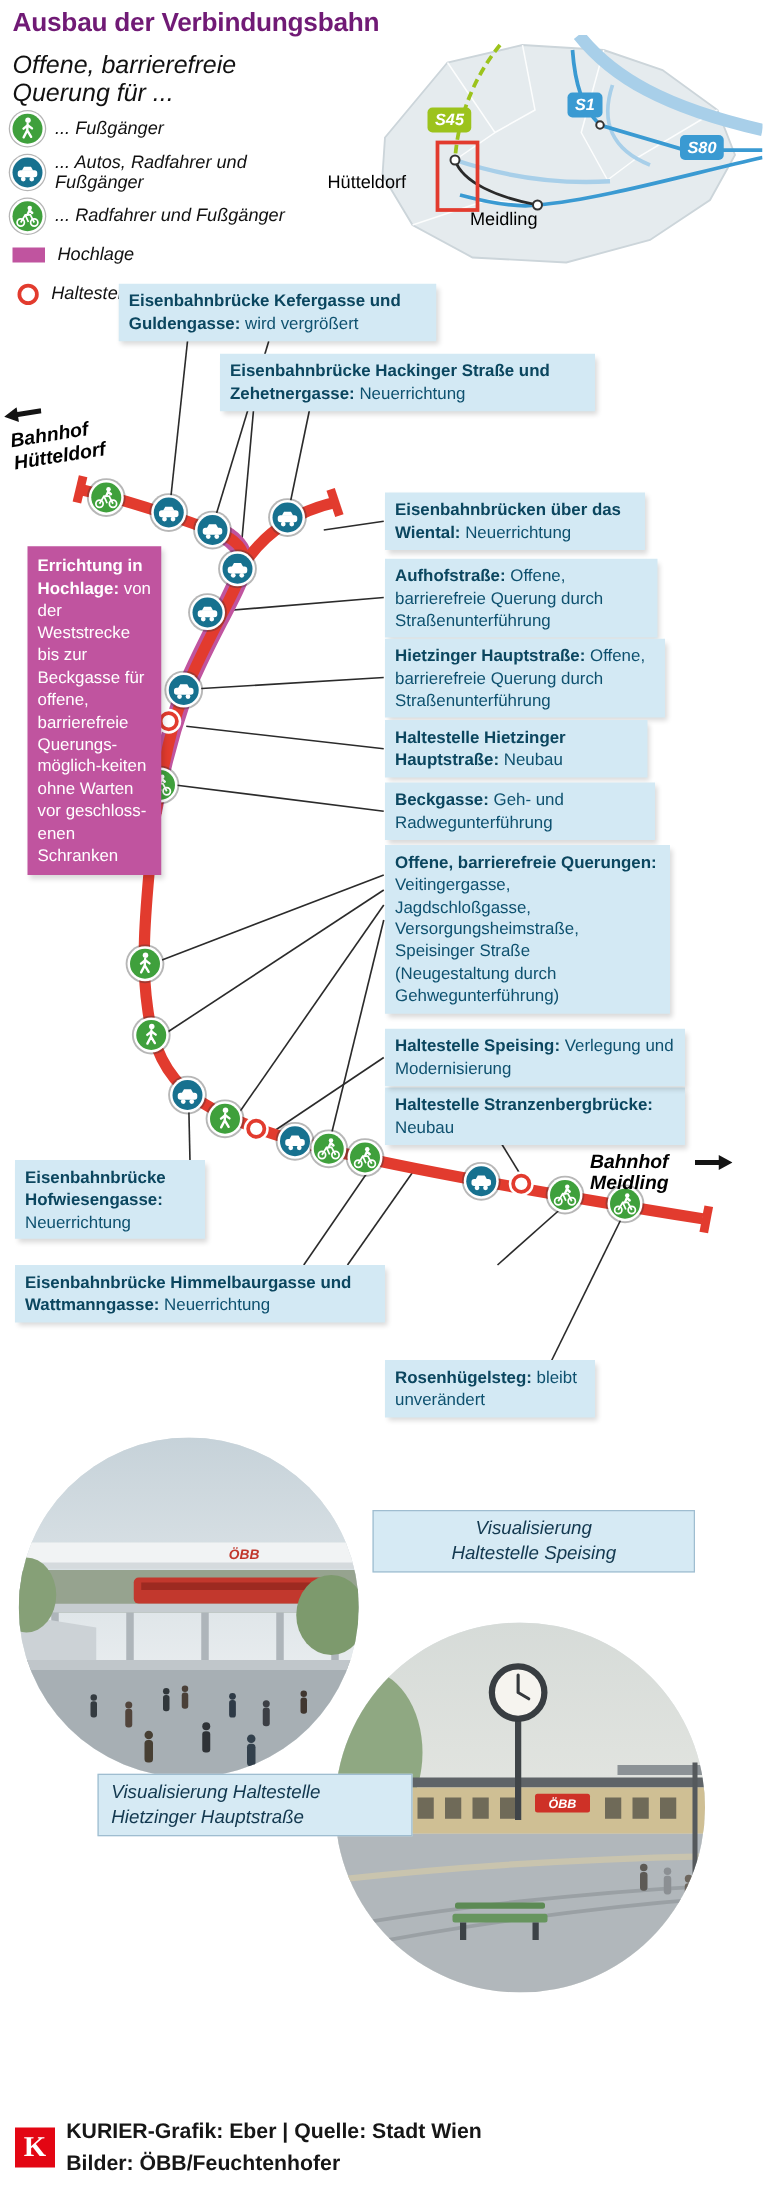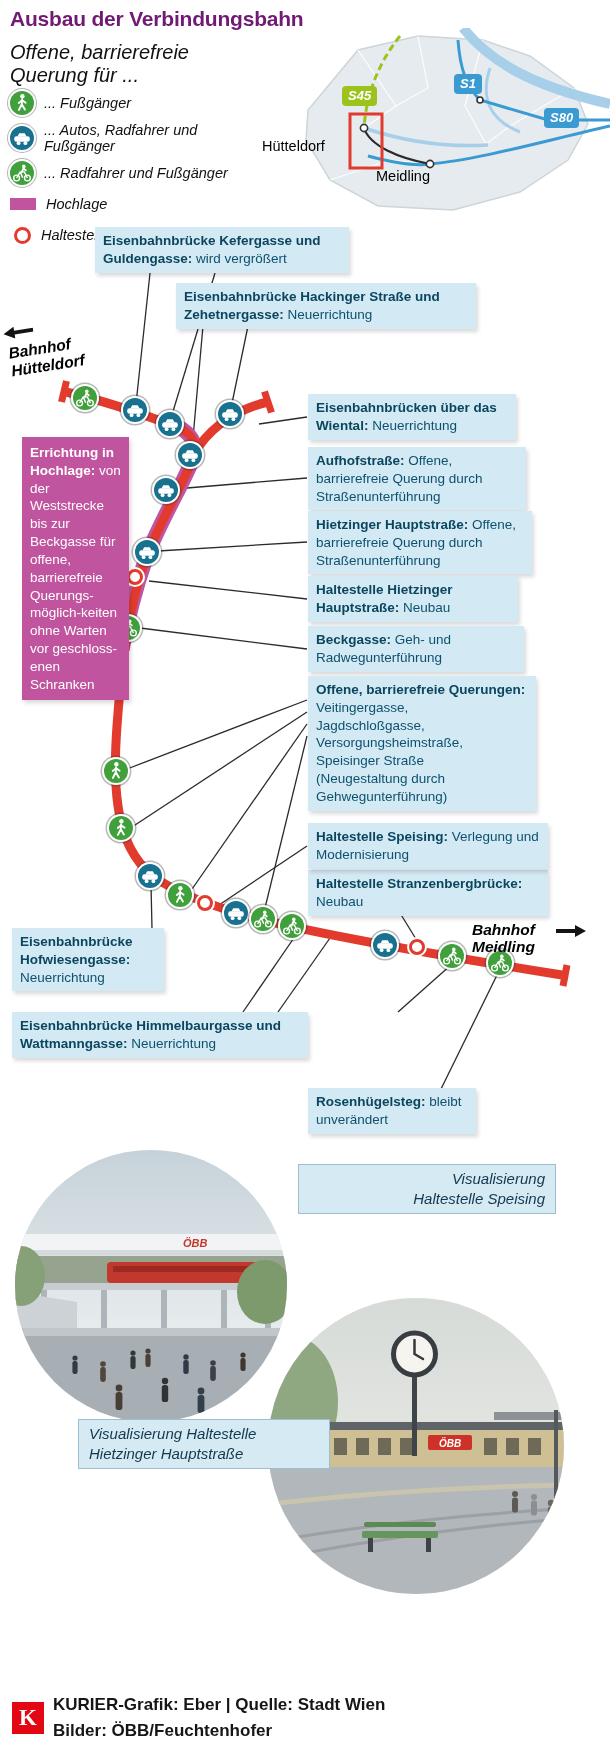--- a/index.html
+++ b/index.html
@@ -65,21 +65,21 @@
 .station .sline{display:block}
 .hutt{left:8px;top:320px;transform:rotate(-9deg)}
 .hutt .arr{display:block;margin:0 0 2px -2px}
 .meid{left:472px;top:921px;width:80px}
 .meid .arr{position:absolute;left:84px;top:2px}
 
 .photo{position:absolute;border-radius:50%;overflow:hidden;background:#dfe4e6}
 .photo1{left:15px;top:1150px;width:272px;height:272px}
 .photo2{left:268px;top:1298px;width:296px;height:296px}
 .caption{position:absolute;background:#d6eaf4;border:1px solid #9fbdd0;font-style:italic;font-size:15px;color:#12384f;padding:4px 10px;line-height:1.32}
-.cap1{left:298px;top:1164px;width:258px;text-align:right}
+.cap1{left:298px;top:1208px;width:258px;text-align:center}
 .cap2{left:78px;top:1419px;width:252px;text-align:left}
 
 .credits{position:absolute;left:12px;top:1692px;display:flex;gap:9px;align-items:center}
 .klogo{width:32px;height:32px;background:#e30613;color:#fff;font-family:"Liberation Serif",serif;font-weight:700;font-size:23px;display:flex;align-items:center;justify-content:center}
 .ctext{font-size:17px;font-weight:700;color:#161616;line-height:1.5}
 </style>
 </head>
 <body>
 
 <div class="canvas">

